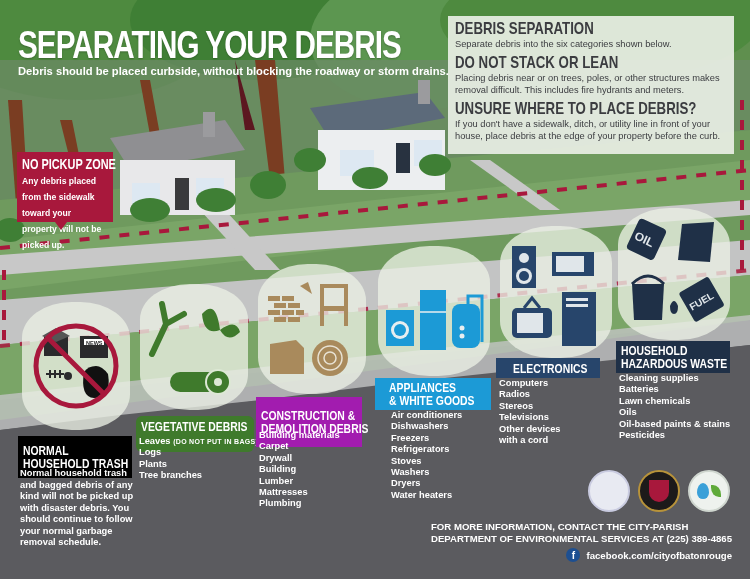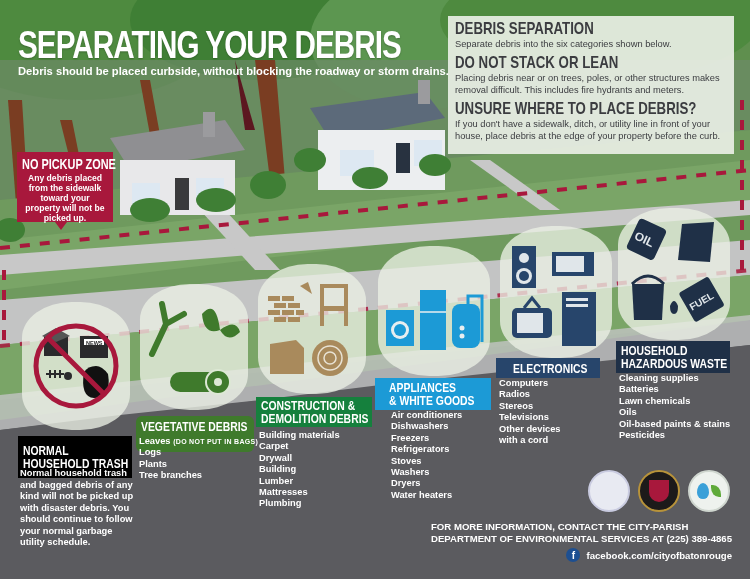--- a/index.html
+++ b/index.html
@@ -8,21 +8,21 @@
   .stage { position: absolute; left: 0; top: 0; width: 750px; height: 579px; overflow: hidden; }
   .abs { position: absolute; }
   .title { left: 18px; top: 24px; color: #fff; font-size: 38px; font-weight: bold; letter-spacing: -1.2px; transform: scaleX(0.78); transform-origin: left top; white-space: nowrap; text-shadow: 0 1px 2px rgba(0,0,0,.25); }
   .subtitle { left: 18px; top: 65px; color: #fff; font-size: 11.2px; font-weight: bold; white-space: nowrap; }
   .info-box { left: 448px; top: 16px; width: 286px; height: 138px; background: rgba(232,238,228,0.93); padding: 4px 7px; }
   .info-h { font-size: 17px; font-weight: bold; color: #3b3c40; transform: scaleX(0.78); transform-origin: left top; white-space: nowrap; line-height: 18px; }
   .info-p { font-size: 9.3px; font-weight: normal; color: #3b3c40; line-height: 12px; margin-bottom: 4px; }
   .npz { left: 17px; top: 152px; width: 96px; height: 70px; background: #a8183c; padding: 5px 5px; color: #fff; }
   .npz::after { content: ""; position: absolute; left: 38px; bottom: -8px; border-left: 6px solid transparent; border-right: 6px solid transparent; border-top: 8px solid #a8183c; }
   .npz-h { font-size: 14px; font-weight: bold; transform: scaleX(0.78); transform-origin: left top; white-space: nowrap; line-height: 15px; }
-  .npz-p { font-size: 8.6px; font-weight: bold; line-height: 10px; margin-top: 1px; text-align: center; }
+  .npz-p { font-size: 8.6px; font-weight: bold; line-height: 16px; margin-top: 1px; }
   .cat-label { color: #fff; font-weight: bold; padding: 2px 5px; }
   .cat-label span { display: block; font-size: 13px; transform: scaleX(0.8); transform-origin: left top; white-space: nowrap; line-height: 13px; }
   .cat-list { color: #fff; font-size: 9.3px; font-weight: bold; line-height: 11.4px; list-style: none; }
   .small-caps { font-size: 7px; letter-spacing: .3px; }
   .cyl { border-radius: 46% / 28%; background: rgba(235,240,228,0.78); }
   .footer-text { right: 18px; top: 521px; color: #fff; font-size: 9.6px; font-weight: bold; text-align: left; line-height: 12.4px; white-space: nowrap; }
   .fb { right: 18px; top: 548px; color: #fff; font-size: 9.6px; font-weight: bold; display: flex; align-items: center; gap: 6px; }
   .fb-icon { width: 14px; height: 14px; border-radius: 50%; background: #1d4f91; color: #fff; font-size: 10px; display: flex; align-items: center; justify-content: center; font-weight: bold; }
   .seal { width: 42px; height: 42px; border-radius: 50%; }
 </style>
@@ -202,33 +202,33 @@
         <rect x="66" y="74" width="34" height="34" rx="3" fill="#1f3047"></rect>
         <text x="69" y="96" font-size="10" font-weight="bold" fill="#e0e6ea" font-family="Liberation Sans, sans-serif">FUEL</text>
       </g>
     </svg>
   </div>
 
   <div class="abs cat-label" style="left:18px;top:436px;width:114px;background:#000;padding:8px 5px;">
     <span>NORMAL</span>
     <span>HOUSEHOLD TRASH</span>
   </div>
-  <div class="abs cat-list" style="left:20px;top:468px;width:118px;line-height:11.5px;">Normal household trash and bagged debris of any kind will not be picked up with disaster debris. You should continue to follow your normal garbage utility schedule.</div>
+  <div class="abs cat-list" style="left:20px;top:468px;width:118px;line-height:11.5px;">Normal household trash and bagged debris of any kind will not be picked up with disaster debris. You should continue to follow your normal garbage removal schedule.</div>
 
   <div class="abs cat-label" style="left:136px;top:416px;width:118px;background:#3f7a2c;padding:4px 5px 19px;border-radius:6px;">
     <span>VEGETATIVE DEBRIS</span>
   </div>
   <ul class="abs cat-list" style="left:139px;top:436px;">
     <li><span>Leaves</span> <span class="small-caps">(DO NOT PUT IN BAGS)</span></li>
     <li>Logs</li>
     <li>Plants</li>
     <li>Tree branches</li>
   </ul>
 
-  <div class="abs cat-label" style="left:256px;top:397px;width:116px;background:#15803d;padding:2px 5px;">
+  <div class="abs cat-label" style="left:256px;top:397px;width:106px;background:#a21caf;padding:12px 5px;">
     <span>CONSTRUCTION &amp;</span>
     <span>DEMOLITION DEBRIS</span>
   </div>
   <ul class="abs cat-list" style="left:259px;top:430px;">
     <li>Building materials</li>
     <li>Carpet</li>
     <li>Drywall</li>
     <li>Building</li>
     <li>Lumber</li>
     <li>Mattresses</li>

